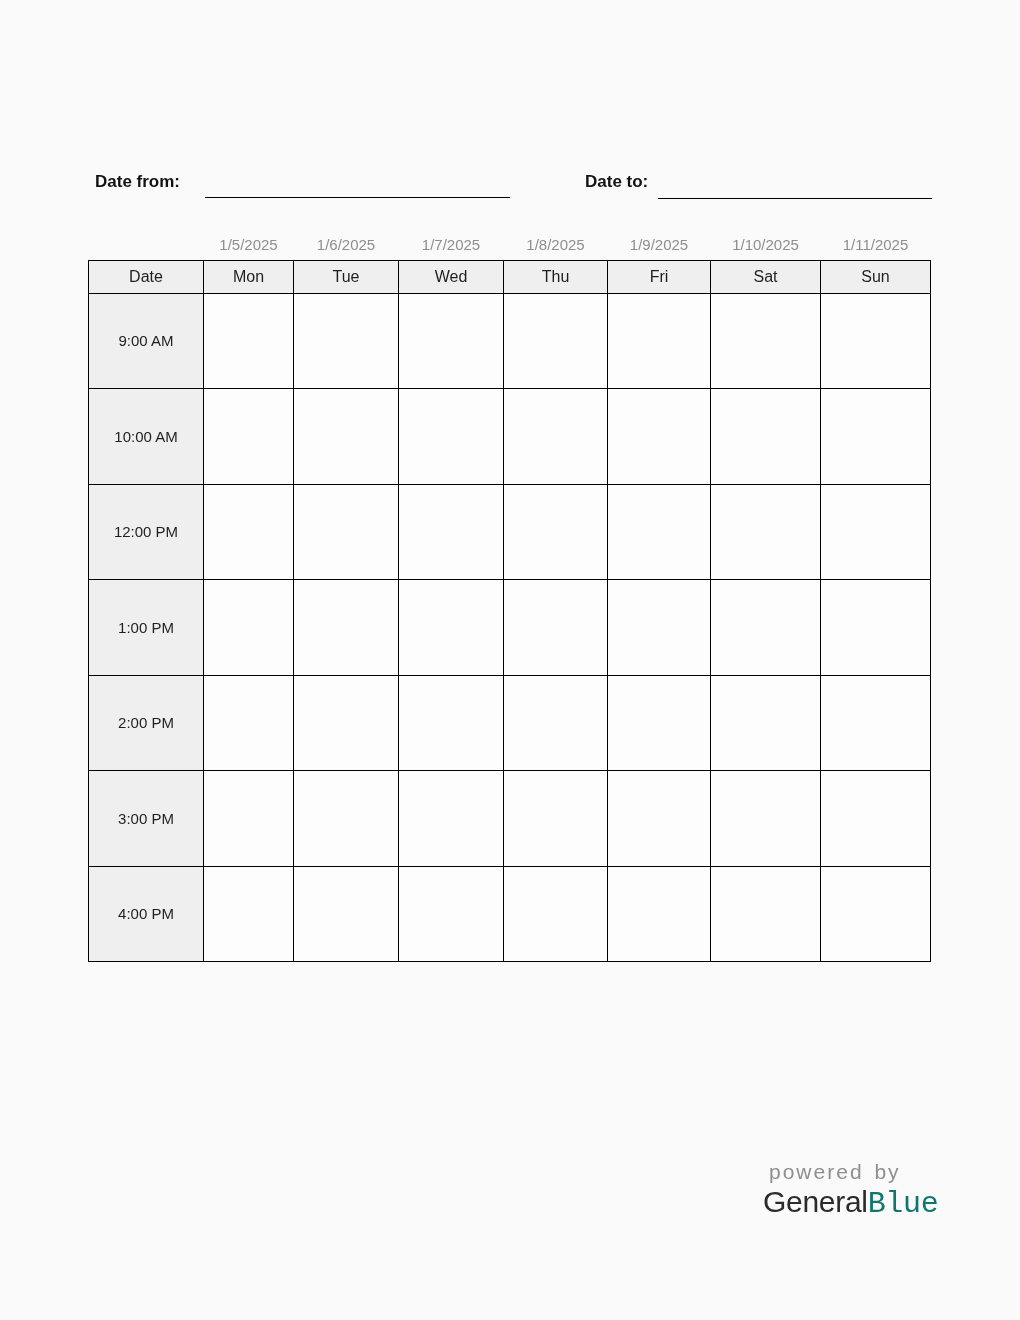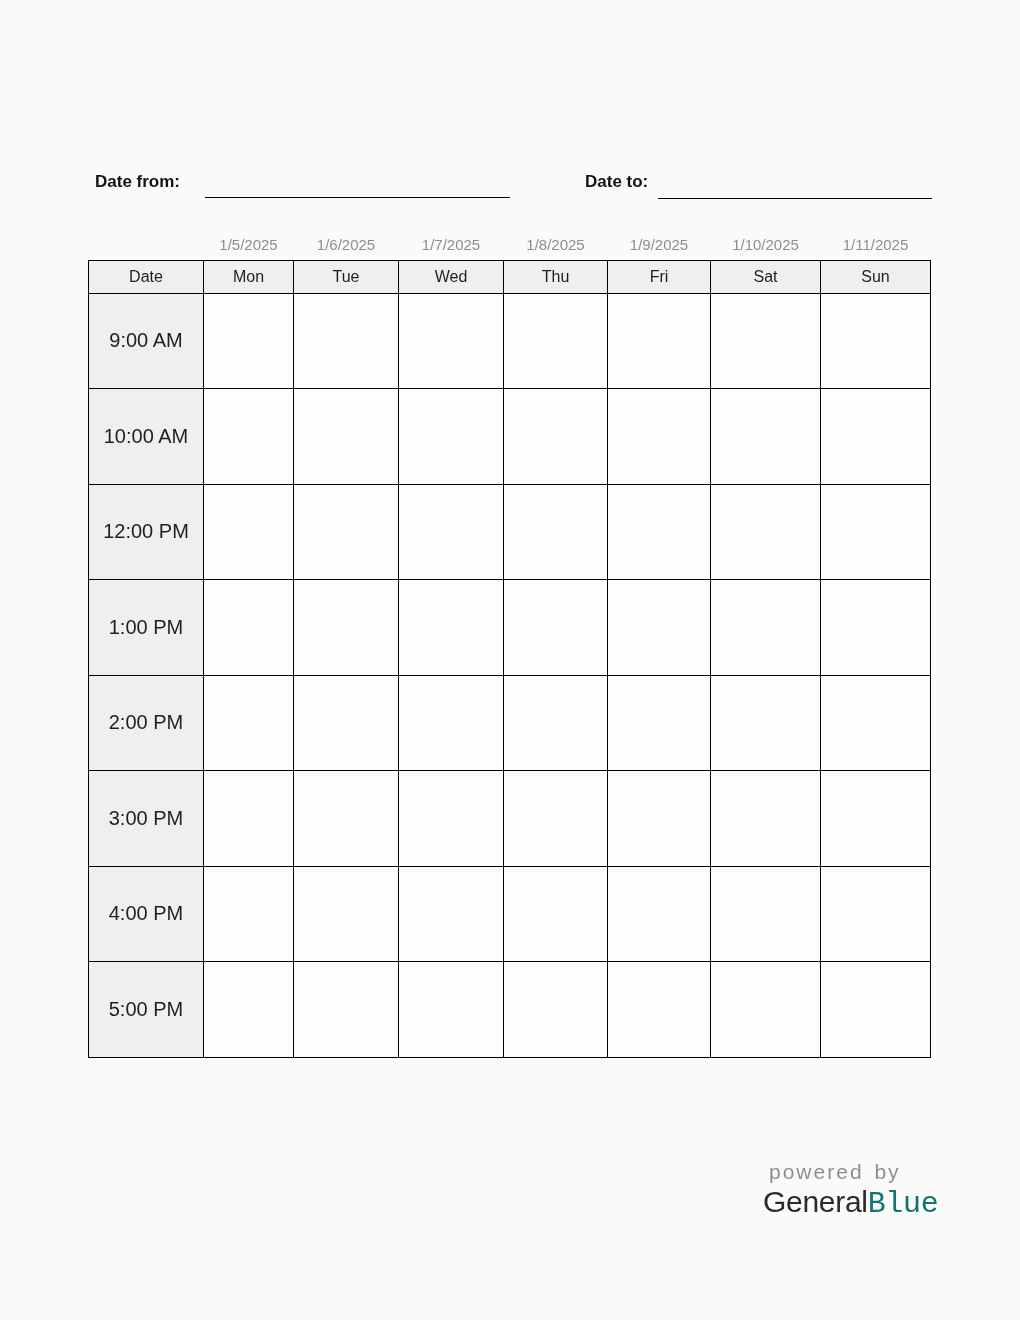--- a/index.html
+++ b/index.html
@@ -66,21 +66,21 @@
     font-size: 16px;
     font-weight: 400;
     color: #1f1f1f;
     text-align: center;
     vertical-align: middle;
   }
   tbody tr.schedule-row { height: 95.5px; }
   tbody th.time-cell {
     border: 1px solid #000;
     background: #efefef;
-    font-size: 20px;
+    font-size: 15px;
     font-weight: 400;
     color: #1f1f1f;
     text-align: center;
     vertical-align: middle;
   }
   tbody td.slot-cell {
     border: 1px solid #000;
     background: #fdfdfd;
   }
   .footer {
@@ -212,30 +212,20 @@
         <tr class="schedule-row">
           <th class="time-cell">4:00 PM</th>
           <td class="slot-cell"></td>
           <td class="slot-cell"></td>
           <td class="slot-cell"></td>
           <td class="slot-cell"></td>
           <td class="slot-cell"></td>
           <td class="slot-cell"></td>
           <td class="slot-cell"></td>
         </tr>
-        <tr class="schedule-row">
-          <th class="time-cell">5:00 PM</th>
-          <td class="slot-cell"></td>
-          <td class="slot-cell"></td>
-          <td class="slot-cell"></td>
-          <td class="slot-cell"></td>
-          <td class="slot-cell"></td>
-          <td class="slot-cell"></td>
-          <td class="slot-cell"></td>
-        </tr>
       </tbody>
   </table>
 
   <div class="footer">
     <div class="powered-by">powered by</div>
     <div class="brand">
       <span>General</span><span class="blue">Blue</span>
     </div>
   </div>
 

